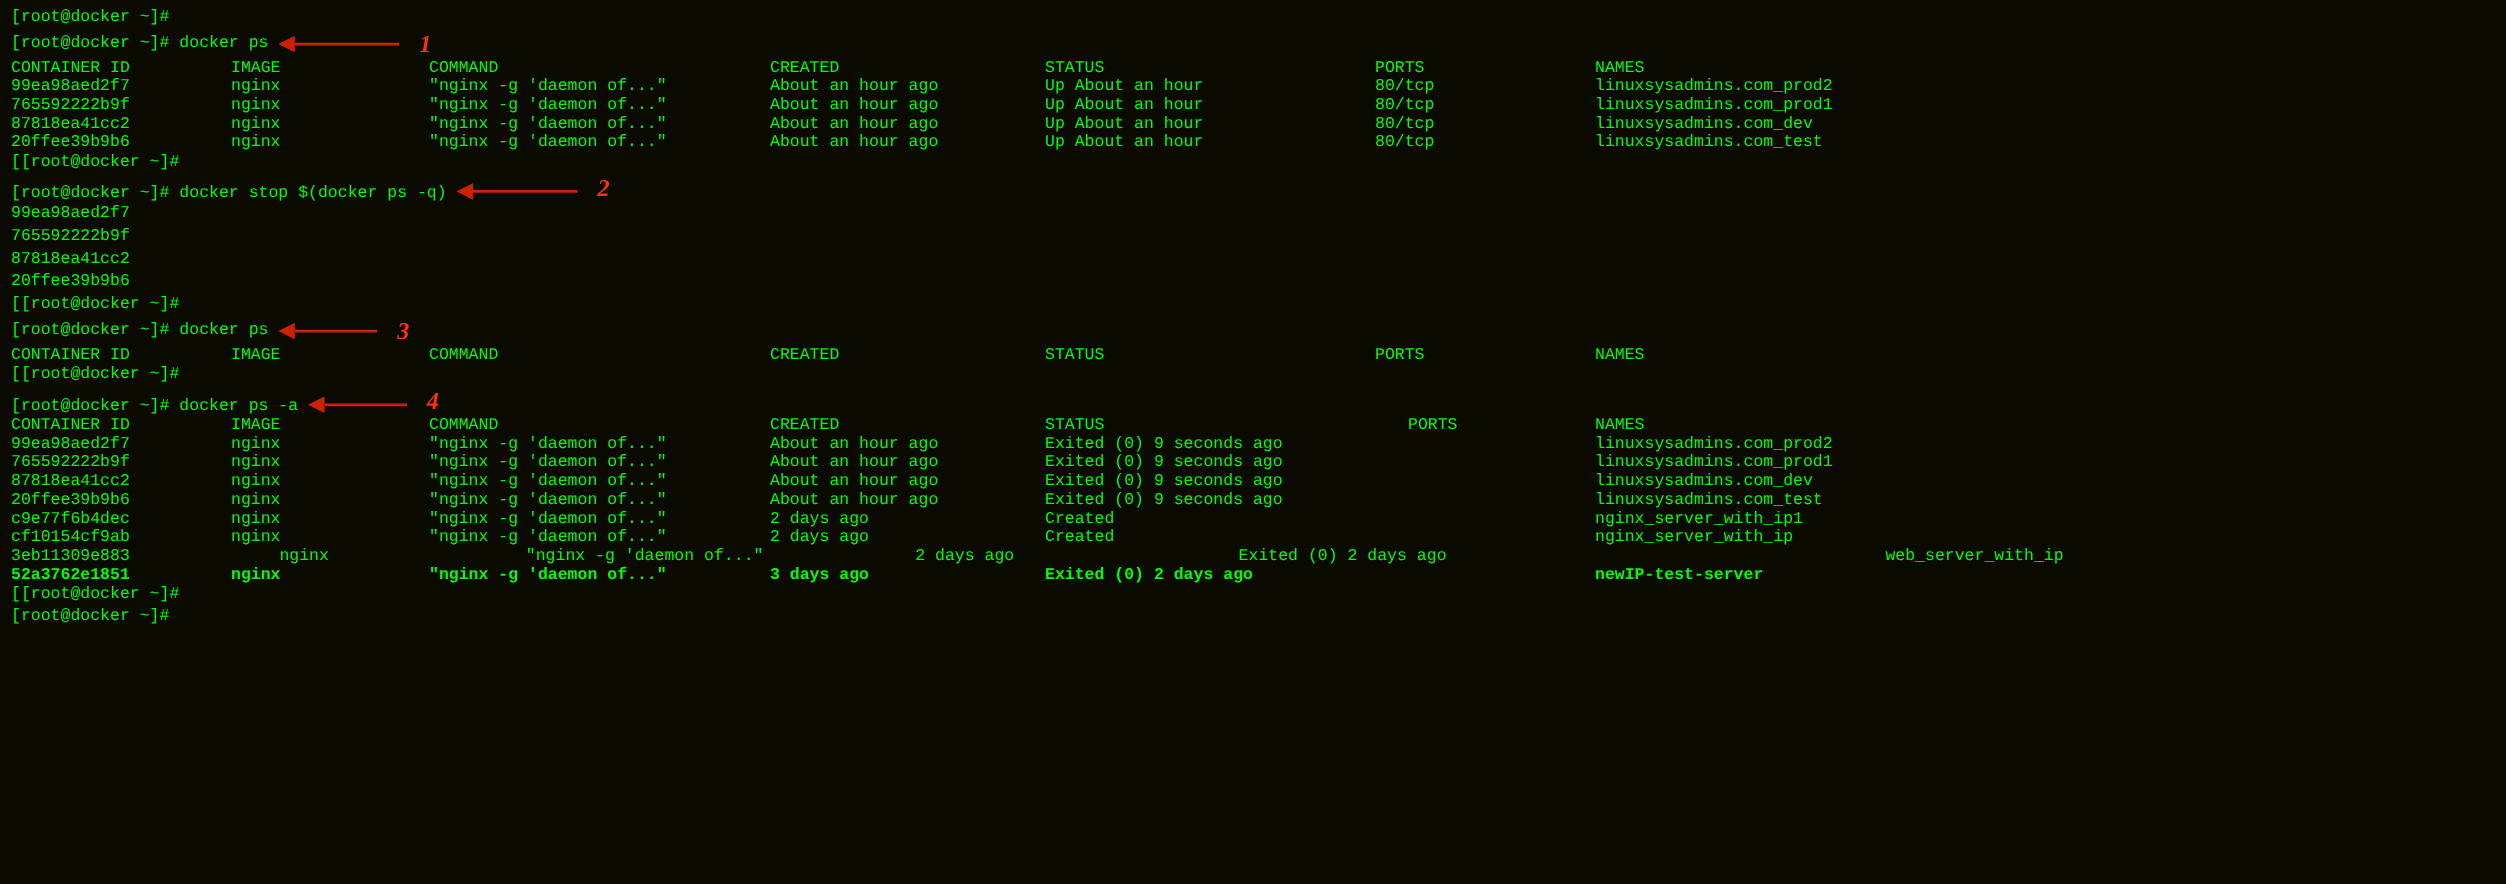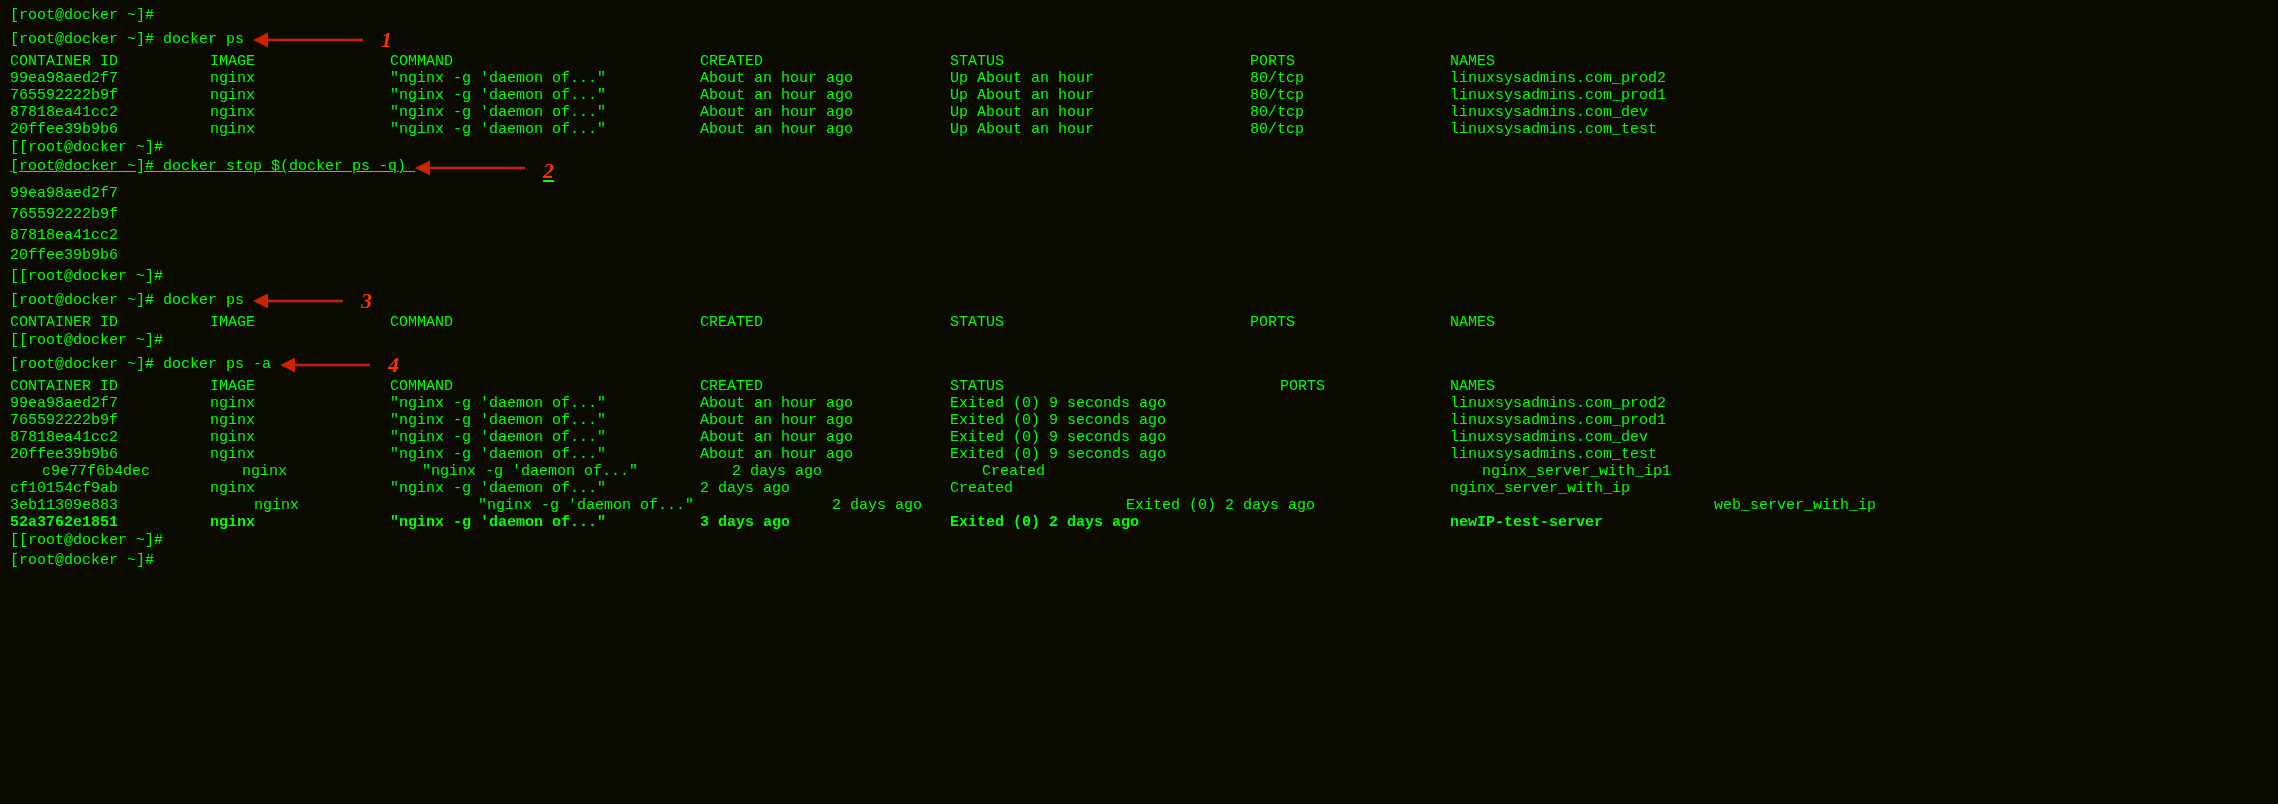--- a/index.html
+++ b/index.html
@@ -92,21 +92,21 @@
     <span class="green" style="display:inline-block;width:180px;">nginx</span>
     <span class="green" style="display:inline-block;width:310px;">"nginx -g 'daemon of..."</span>
     <span class="green" style="display:inline-block;width:250px;">About an hour ago</span>
     <span class="green" style="display:inline-block;width:300px;">Up About an hour</span>
     <span class="green" style="display:inline-block;width:200px;">80/tcp</span>
     <span class="green">linuxsysadmins.com_test</span>
   </div>
 
   <span class="line green">[[root@docker ~]#</span>
 
-  <div style="display:flex; align-items:flex-start; white-space:pre;text-decoration:underline;">
+  <div style="display:flex; align-items:flex-end; white-space:pre;">
     <span class="green">[root@docker ~]# docker stop $(docker ps -q) </span>
     <svg width="120" height="20" viewBox="0 0 120 20" style="display:inline-block;vertical-align:middle;">
       <defs>
         <marker id="ah2" markerWidth="8" markerHeight="8" refX="0" refY="3" orient="auto">
           <path d="M0,0 L0,6 L6,3 z" fill="#cc2200"></path>
         </marker>
       </defs>
       <line x1="110" y1="10" x2="15" y2="10" stroke="#cc2200" stroke-width="2.5" marker-end="url(#ah2)"></line>
     </svg>
     <span class="cmd-label" style="margin-left:8px;font-family:'Times New Roman',serif;font-size:22px;font-style:italic;font-weight:bold;color:#ff3300;">2</span>
@@ -137,21 +137,21 @@
     <span class="green" style="display:inline-block;width:180px;">IMAGE</span>
     <span class="green" style="display:inline-block;width:310px;">COMMAND</span>
     <span class="green" style="display:inline-block;width:250px;">CREATED</span>
     <span class="green" style="display:inline-block;width:300px;">STATUS</span>
     <span class="green" style="display:inline-block;width:200px;">PORTS</span>
     <span class="green">NAMES</span>
   </div>
 
   <span class="line green">[[root@docker ~]#</span>
 
-  <div style="display:flex; align-items:center; white-space:pre;">
+  <div style="display:flex; align-items:flex-end; white-space:pre;">
     <span class="green">[root@docker ~]# docker ps -a </span>
     <svg width="100" height="20" viewBox="0 0 100 20" style="display:inline-block;vertical-align:middle;">
       <defs>
         <marker id="ah4" markerWidth="8" markerHeight="8" refX="0" refY="3" orient="auto">
           <path d="M0,0 L0,6 L6,3 z" fill="#cc2200"></path>
         </marker>
       </defs>
       <line x1="90" y1="10" x2="15" y2="10" stroke="#cc2200" stroke-width="2.5" marker-end="url(#ah4)"></line>
     </svg>
     <span class="cmd-label" style="margin-left:8px;font-family:'Times New Roman',serif;font-size:22px;font-style:italic;font-weight:bold;color:#ff3300;">4</span>
@@ -201,21 +201,21 @@
     <span class="green" style="display:inline-block;width:200px;">20ffee39b9b6</span>
     <span class="green" style="display:inline-block;width:180px;">nginx</span>
     <span class="green" style="display:inline-block;width:310px;">"nginx -g 'daemon of..."</span>
     <span class="green" style="display:inline-block;width:250px;">About an hour ago</span>
     <span class="green" style="display:inline-block;width:330px;">Exited (0) 9 seconds ago</span>
     <span class="green" style="display:inline-block;width:170px;"></span>
     <span class="green">linuxsysadmins.com_test</span>
   </div>
 
   <div style="white-space:pre; display:flex;">
-    <span class="green" style="display:inline-block;width:200px;margin-left:32px;">c9e77f6b4dec</span>
+    <span class="green" style="display:inline-block;width:200px;">c9e77f6b4dec</span>
     <span class="green" style="display:inline-block;width:180px;">nginx</span>
     <span class="green" style="display:inline-block;width:310px;">"nginx -g 'daemon of..."</span>
     <span class="green" style="display:inline-block;width:250px;">2 days ago</span>
     <span class="green" style="display:inline-block;width:330px;">Created</span>
     <span class="green" style="display:inline-block;width:170px;"></span>
     <span class="green">nginx_server_with_ip1</span>
   </div>
 
   <div style="white-space:pre; display:flex;">
     <span class="green" style="display:inline-block;width:200px;">cf10154cf9ab</span>

